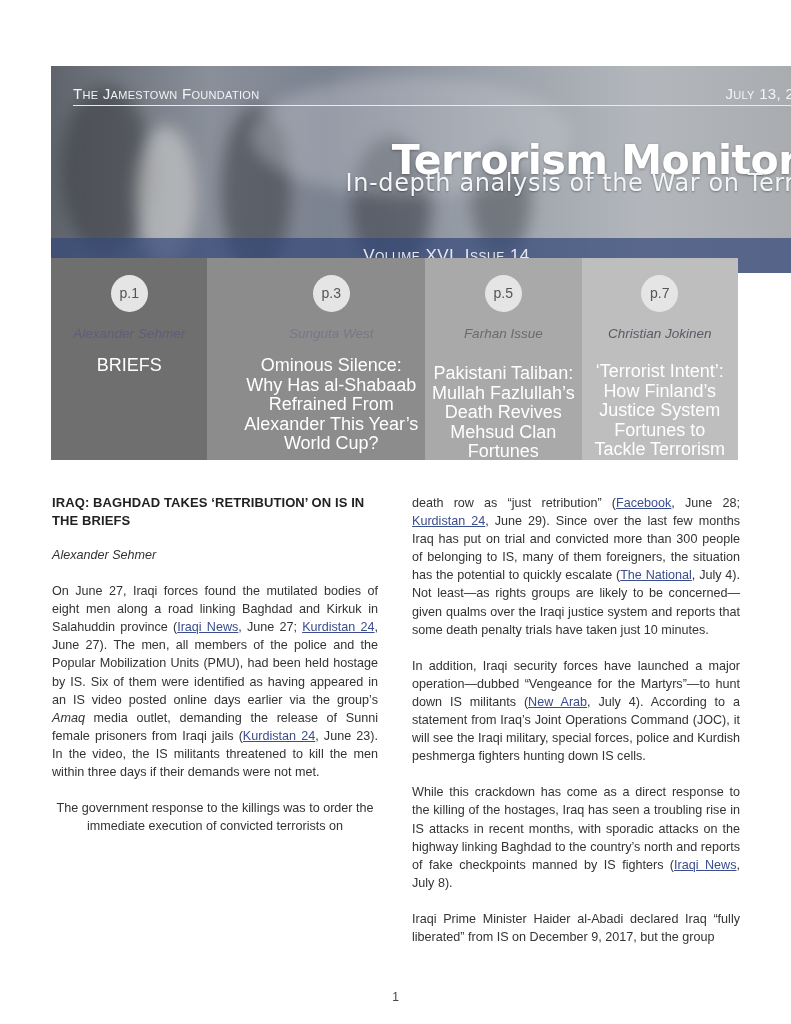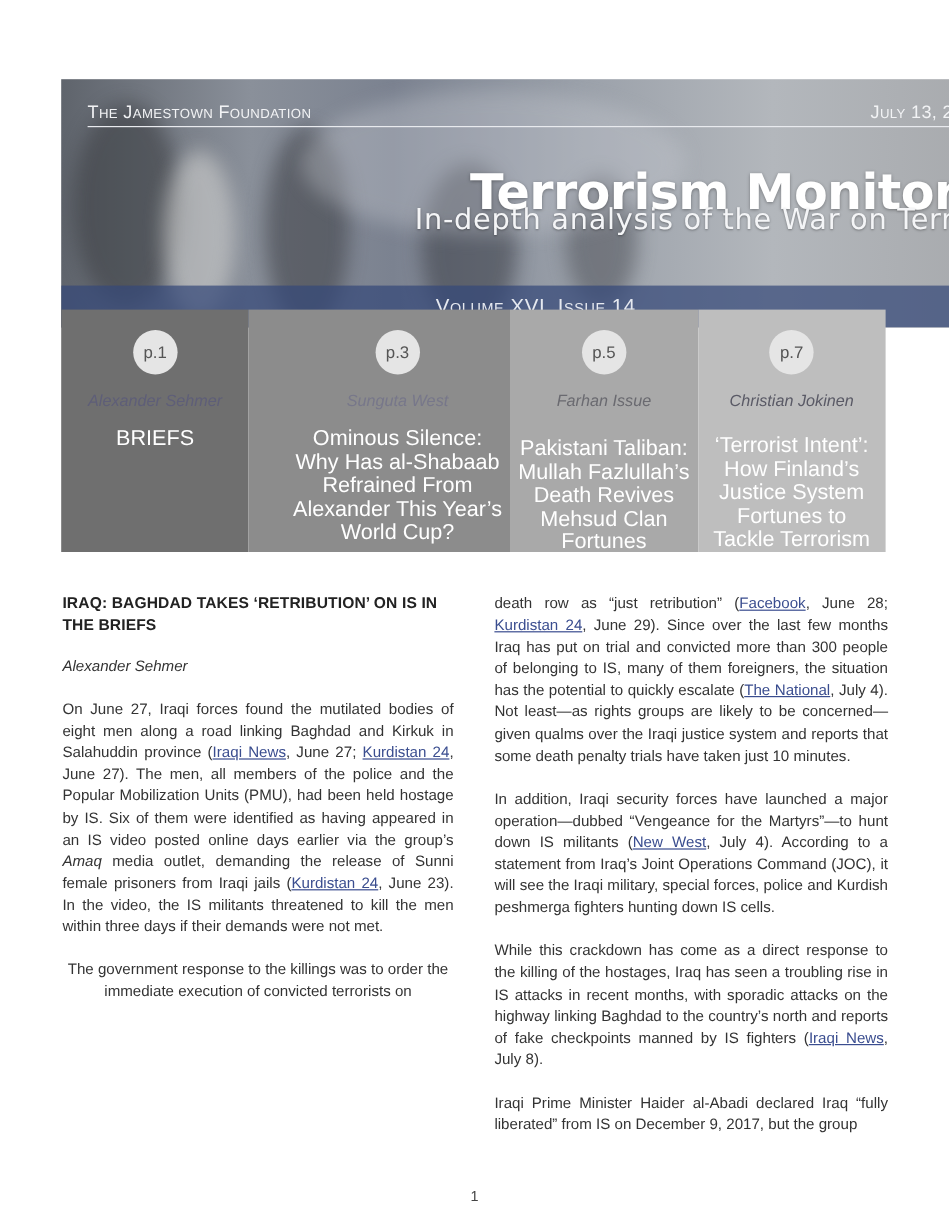--- a/index.html
+++ b/index.html
@@ -72,18 +72,18 @@
 
 <div class="article col-left">
   <div class="headline-main">IRAQ: BAGHDAD TAKES ‘RETRIBUTION’ ON IS IN THE BRIEFS</div>
   <div class="byline">Alexander Sehmer</div>
   <p><span>On June 27, Iraqi forces found the mutilated bodies of eight men along a road linking Baghdad and Kirkuk in Salahuddin province (</span><a class="link">Iraqi News</a><span>, June 27; </span><a class="link">Kurdistan 24</a><span>, June 27). The men, all members of the police and the Popular Mobilization Units (PMU), had been held hostage by IS. Six of them were identified as having appeared in an IS video posted online days earlier via the group’s </span><em>Amaq</em><span> media outlet, demanding the release of Sunni female prisoners from Iraqi jails (</span><a class="link">Kurdistan 24</a><span>, June 23). In the video, the IS militants threatened to kill the men within three days if their demands were not met.</span></p>
   <p style="text-align:center;">The government response to the killings was to order the immediate execution of convicted terrorists on</p>
 </div>
 
 <div class="article col-right">
   <p><span>death row as “just retribution” (</span><a class="link">Facebook</a><span>, June 28; </span><a class="link">Kurdistan 24</a><span>, June 29). Since over the last few months Iraq has put on trial and convicted more than 300 people of belonging to IS, many of them foreigners, the situation has the potential to quickly escalate (</span><a class="link">The National</a><span>, July 4). Not least—as rights groups are likely to be concerned—given qualms over the Iraqi justice system and reports that some death penalty trials have taken just 10 minutes.</span></p>
-  <p><span>In addition, Iraqi security forces have launched a major operation—dubbed “Vengeance for the Martyrs”—to hunt down IS militants (</span><a class="link">New West</a><span>, July 4). According to a statement from Iraq’s Joint Operations Command (JOC), it will see the Iraqi military, special forces, police and Kurdish peshmerga fighters hunting down IS cells.</span></p>
+  <p><span>In addition, Iraqi security forces have launched a major operation—dubbed “Vengeance for the Martyrs”—to hunt down IS militants (</span><a class="link">New Arab</a><span>, July 4). According to a statement from Iraq’s Joint Operations Command (JOC), it will see the Iraqi military, special forces, police and Kurdish peshmerga fighters hunting down IS cells.</span></p>
   <p><span>While this crackdown has come as a direct response to the killing of the hostages, Iraq has seen a troubling rise in IS attacks in recent months, with sporadic attacks on the highway linking Baghdad to the country’s north and reports of fake checkpoints manned by IS fighters (</span><a class="link">Iraqi News</a><span>, July 8).</span></p>
   <p>Iraqi Prime Minister Haider al-Abadi declared Iraq “fully liberated” from IS on December 9, 2017, but the group</p>
 </div>
 
 <div class="pagenum">1</div>
 
 </body></html>

